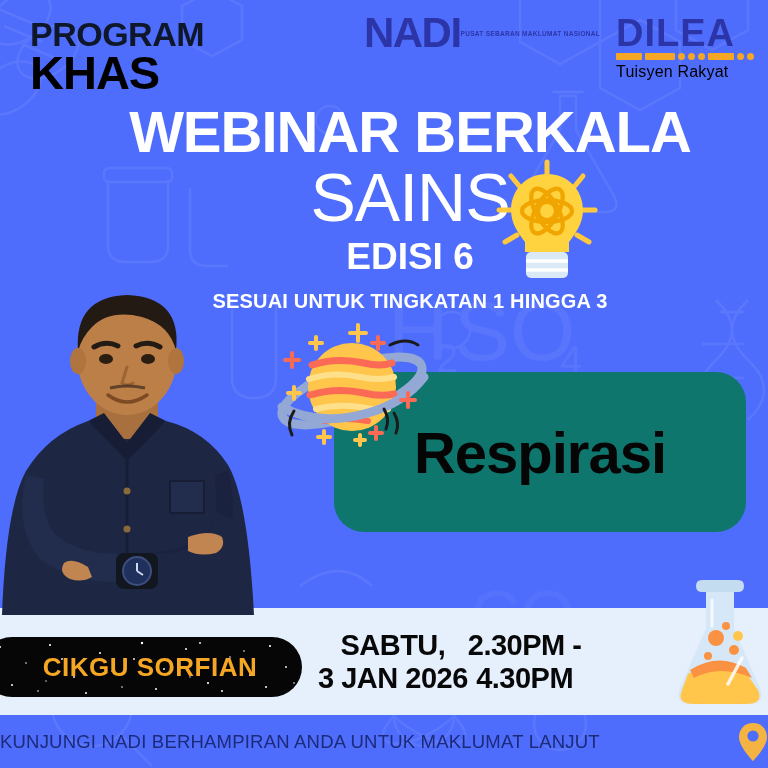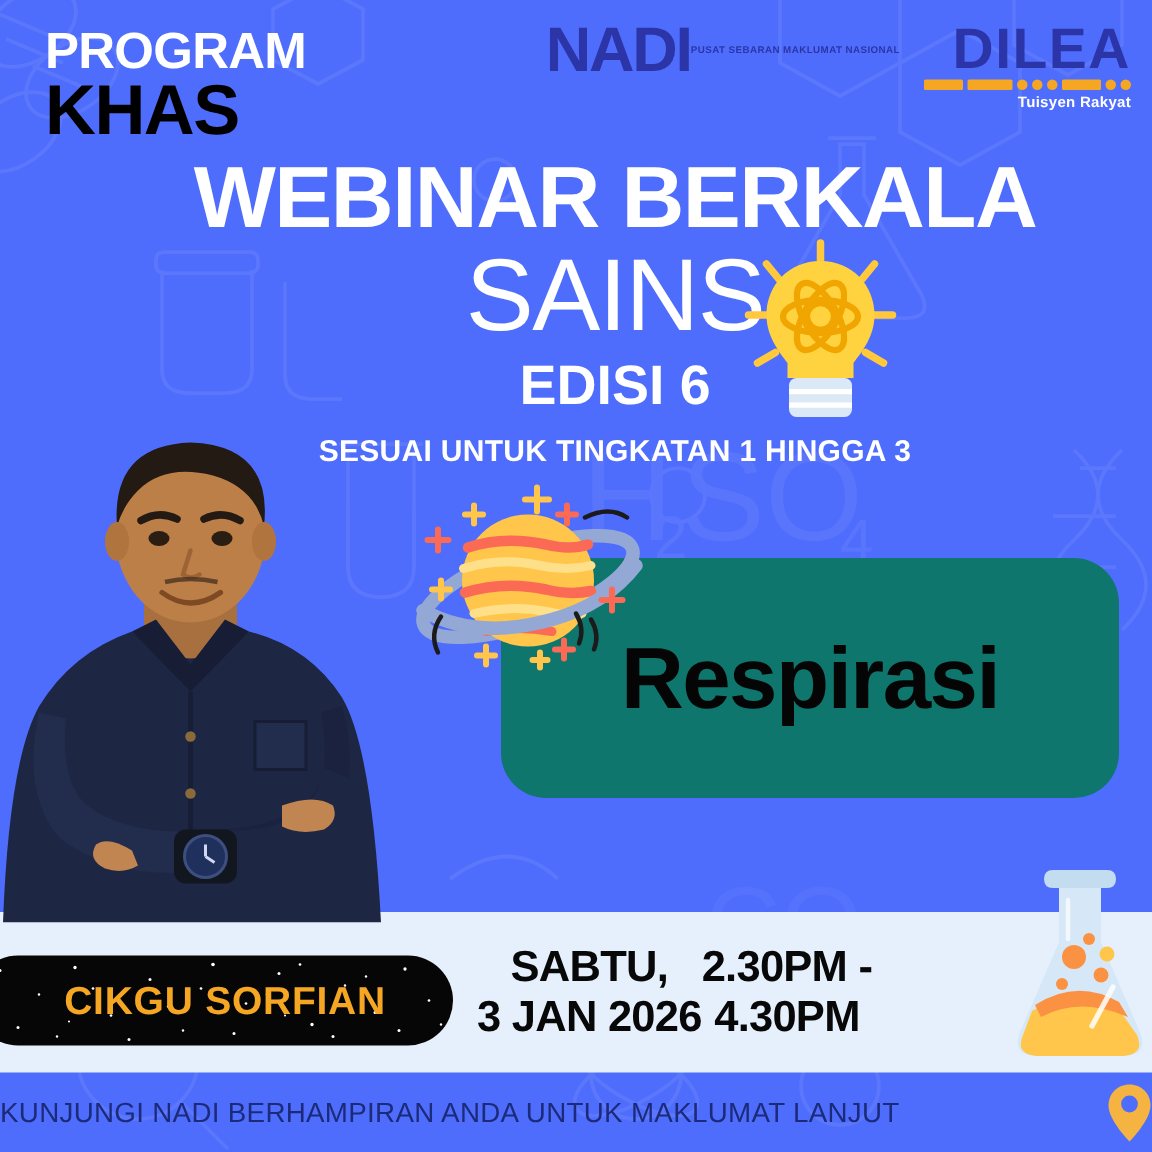--- a/index.html
+++ b/index.html
@@ -8,46 +8,46 @@
     background:#4f6dfc;font-family:"Liberation Sans",sans-serif;
   }
 
   
   .bg-doodles{position:absolute;inset:0;z-index:0;pointer-events:none;}
   .bg-doodles svg{position:absolute;inset:0;width:100%;height:100%;}
 
   
   .program-block{position:absolute;left:30px;top:18px;z-index:6;line-height:.95;}
   .program-word{
-    font-size:34px;font-weight:800;color:#ffffff;letter-spacing:-0.5px;
+    font-size:34px;font-weight:800;color:#0f172a;letter-spacing:-0.5px;
     font-family:"Liberation Sans",sans-serif;display:block;
   }
   .khas-word{
     font-size:47px;font-weight:800;color:#000;letter-spacing:-1px;display:block;
     margin-top:1px;
   }
 
   .logos{position:absolute;right:14px;top:14px;z-index:6;display:flex;align-items:flex-start;gap:16px;}
   .nadi-logo{display:flex;flex-direction:row;align-items:center;}
   .nadi-word{
     font-size:42px;font-weight:800;color:#2c35a8;letter-spacing:-1.5px;line-height:.9;
     font-family:"Liberation Sans",sans-serif;
   }
   .nadi-sub{
     font-size:6.5px;font-weight:700;color:#2c35a8;letter-spacing:.3px;margin-top:2px;
     white-space:nowrap;
   }
-  .dilea-logo{display:flex;flex-direction:column;align-items:flex-end;padding-top:2px;}
+  .dilea-logo{display:flex;flex-direction:column;align-items:flex-start;padding-top:2px;}
   .dilea-word{
     font-size:38px;font-weight:800;color:#2c35a8;letter-spacing:1px;line-height:.9;
   }
   .dilea-dashes{display:flex;align-items:center;gap:3px;margin-top:3px;}
   .dash{background:#f5a623;height:7px;border-radius:1px;}
   .dot{background:#f5a623;width:7px;height:7px;border-radius:50%;}
-  .dilea-sub{font-size:10px;font-weight:700;color:#ffffff;margin-top:3px;letter-spacing:.2px;}
+  .dilea-sub{font-size:16px;font-weight:400;color:#000000;margin-top:3px;letter-spacing:.2px;}
 
   
   .title-wrap{position:absolute;top:103px;left:0;width:768px;text-align:center;z-index:6;margin-left:26px;}
   .title-main{
     font-size:58px;font-weight:700;color:#fff;letter-spacing:-1px;line-height:1.0;
     font-family:"Liberation Sans",sans-serif;
   }
   .title-sains{
     font-size:68px;font-weight:400;color:#fff;letter-spacing:-1px;line-height:1.02;
     margin-top:2px;

